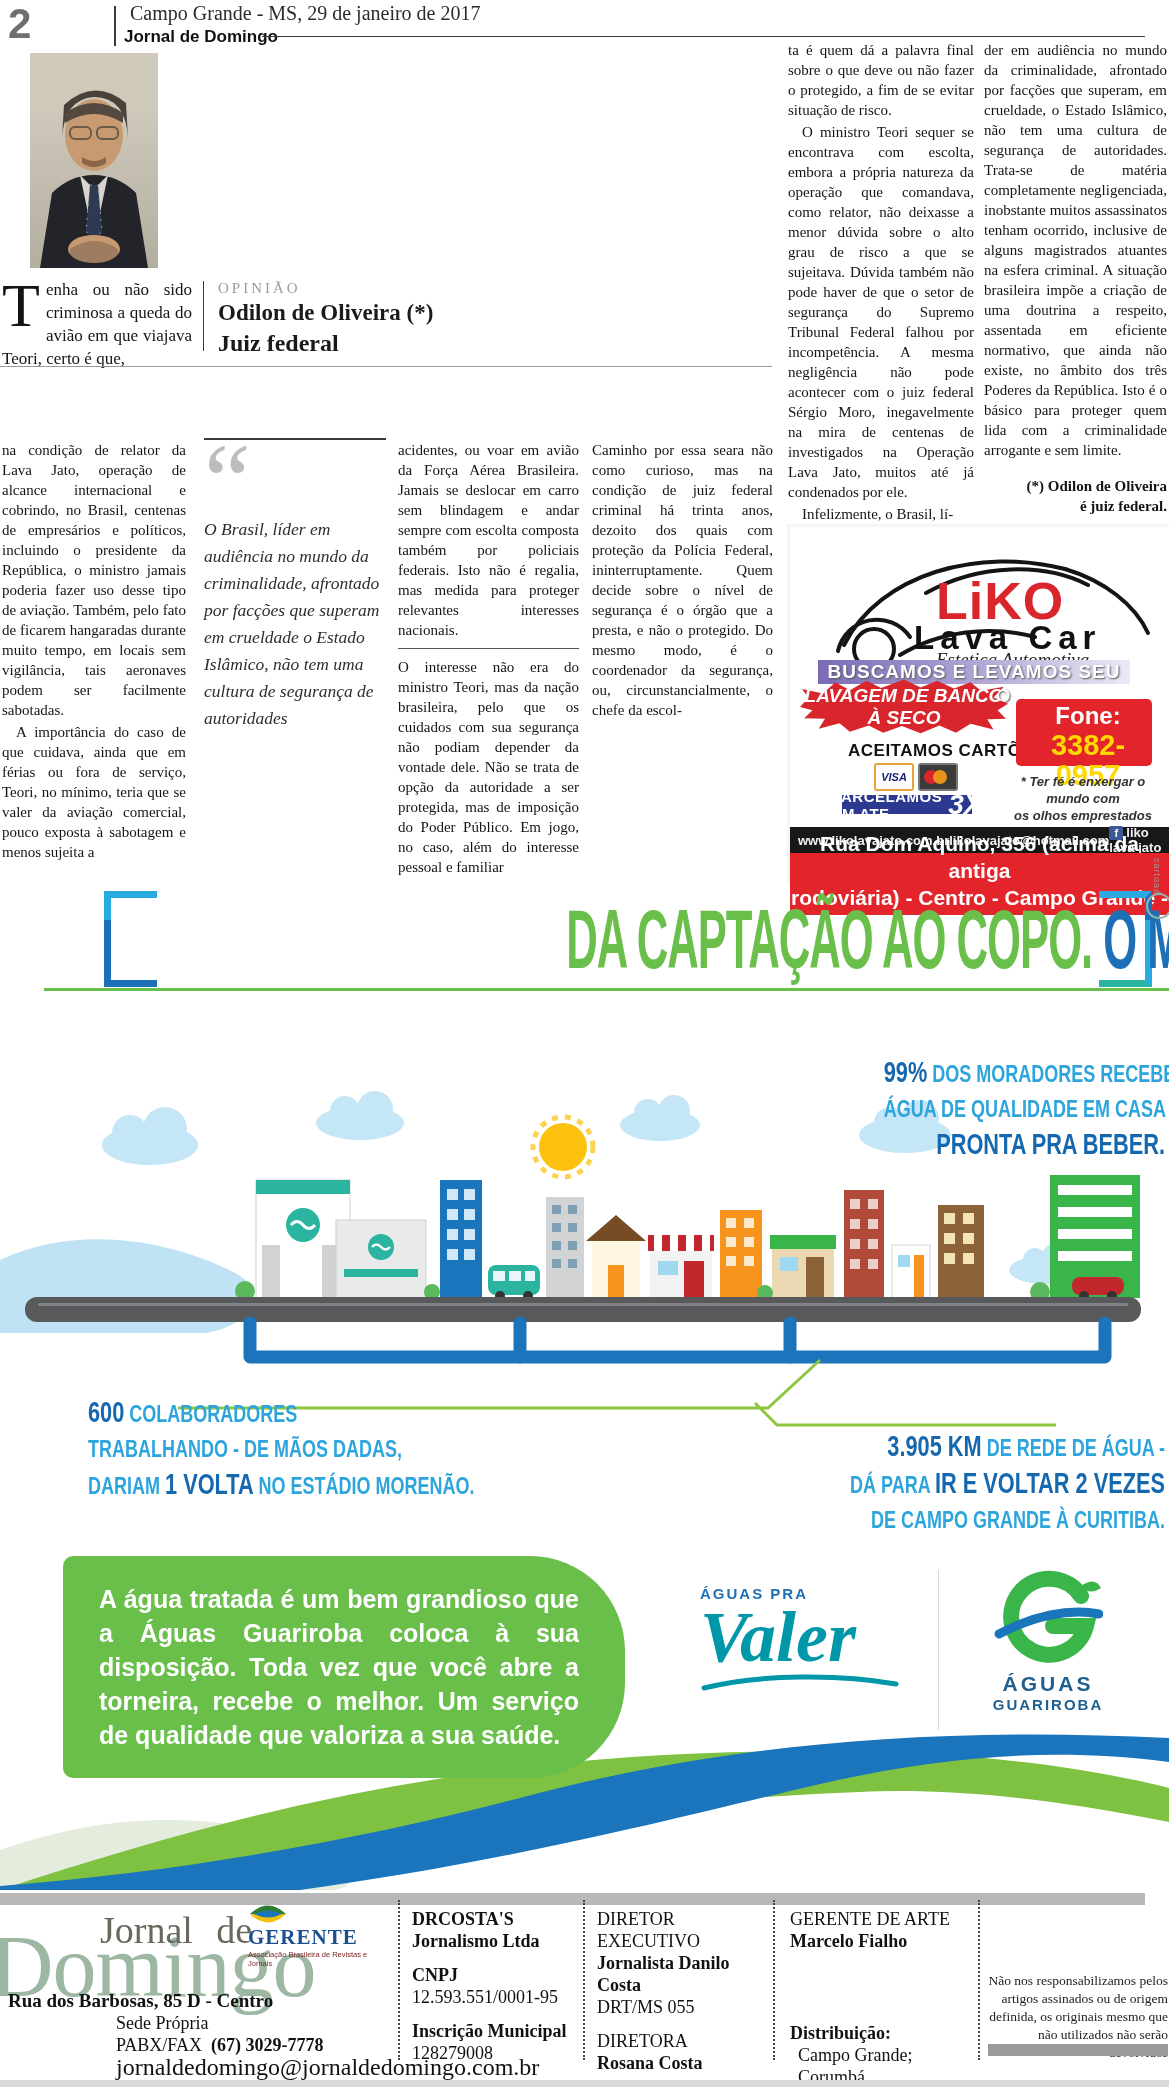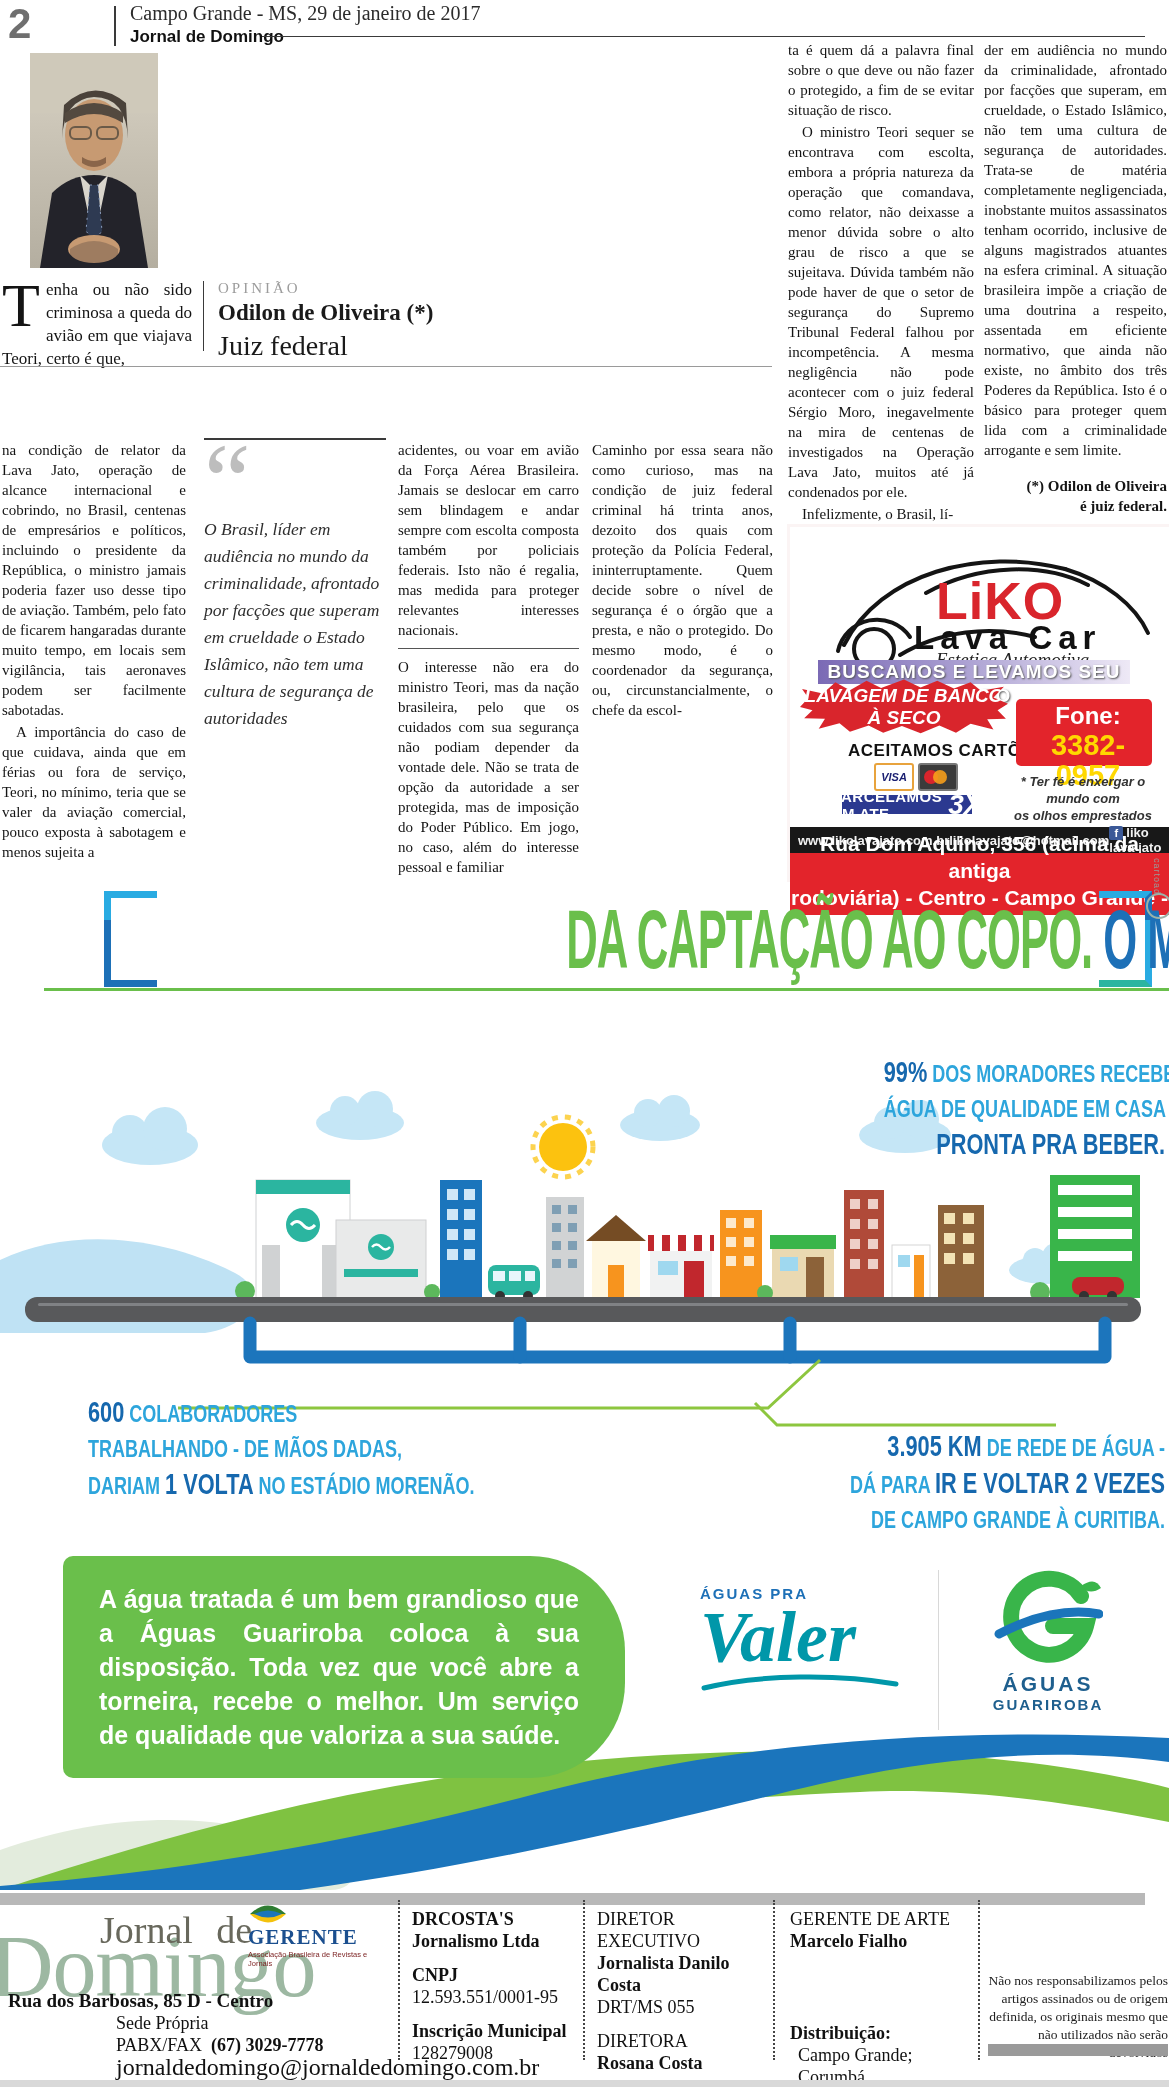--- a/index.html
+++ b/index.html
@@ -12,21 +12,21 @@
   .papername{font:bold 17px "Liberation Sans",sans-serif;color:#111;}
   .vrule{border-left:2px solid #3a3a3a;}
   .hrule{border-top:2px solid #3a3a3a;}
   .thinrule{border-top:1px solid #9a9a9a;}
   
   .bodycol{font-size:15px;line-height:20px;text-align:justify;color:#141414;}
   .bodycol p{margin:0 0 0 0;}
   .bodycol p + p{text-indent:14px;margin-top:2px;}
   .kicker{font-size:15px;letter-spacing:3px;color:#9c9c9c;}
   .author{font-size:23px;font-weight:bold;}
-  .authorrole{font-size:28px;}
+  .authorrole{font-size:24px;font-weight:bold;}
   .headline{font:bold italic 43px "Liberation Serif",serif;letter-spacing:-1px;color:#101010;white-space:nowrap;}
   .dropcap{float:left;font-size:62px;line-height:50px;padding:2px 6px 0 0;font-weight:normal;}
   .pullq{font:italic 17.5px "Liberation Serif",serif;line-height:27px;color:#2e2e2e;}
   .qmark{font-size:105px;line-height:70px;color:#bdbdbd;font-family:"Liberation Serif",serif;}
   .sig{font-weight:bold;text-align:right;margin-top:16px;}
   .pararule{border-top:1px solid #555;width:100%;margin:8px 0;}
   .vertcredit{transform:rotate(90deg);transform-origin:left top;font:9px "Liberation Sans",sans-serif;color:#9a9a9a;letter-spacing:1px;}
   
   #liko{left:790px;top:527px;width:379px;height:352px;background:#fff;box-shadow:0 0 0 3px #fbf4f4;}
   .liko-brand{font:bold 52px "Liberation Sans",sans-serif;color:#d9252c;letter-spacing:1px;line-height:44px;}
@@ -98,21 +98,21 @@
   .graybar2{background:#9a9a9a;}
 </style>
 </head>
 <body>
 
 <div id="page">
 
   <div class="abs pagenum" style="left:8px;top:0px;">2</div>
   <div class="abs vrule" style="left:114px;top:6px;height:40px;"></div>
   <div class="abs dateline" style="left:130px;top:2px;">Campo Grande - MS, 29 de janeiro de 2017</div>
-  <div class="abs papername" style="left:130px;top:27px;">Jornal de Domingo</div>
+  <div class="abs papername" style="left:124px;top:27px;">Jornal de Domingo</div>
   <div class="abs hrule" style="left:262px;top:36px;width:883px;border-top-width:1.5px;"></div>
 
   <div class="abs" style="left:30px;top:53px;width:128px;height:215px;">
     <svg width="128" height="215" viewBox="0 0 128 215">
       <defs>
         <linearGradient id="pbg" x1="0" y1="0" x2="0" y2="1">
           <stop offset="0" stop-color="#d8d2c4"></stop>
             <stop offset="1" stop-color="#b4aea0"></stop>
         </linearGradient>
       </defs>

